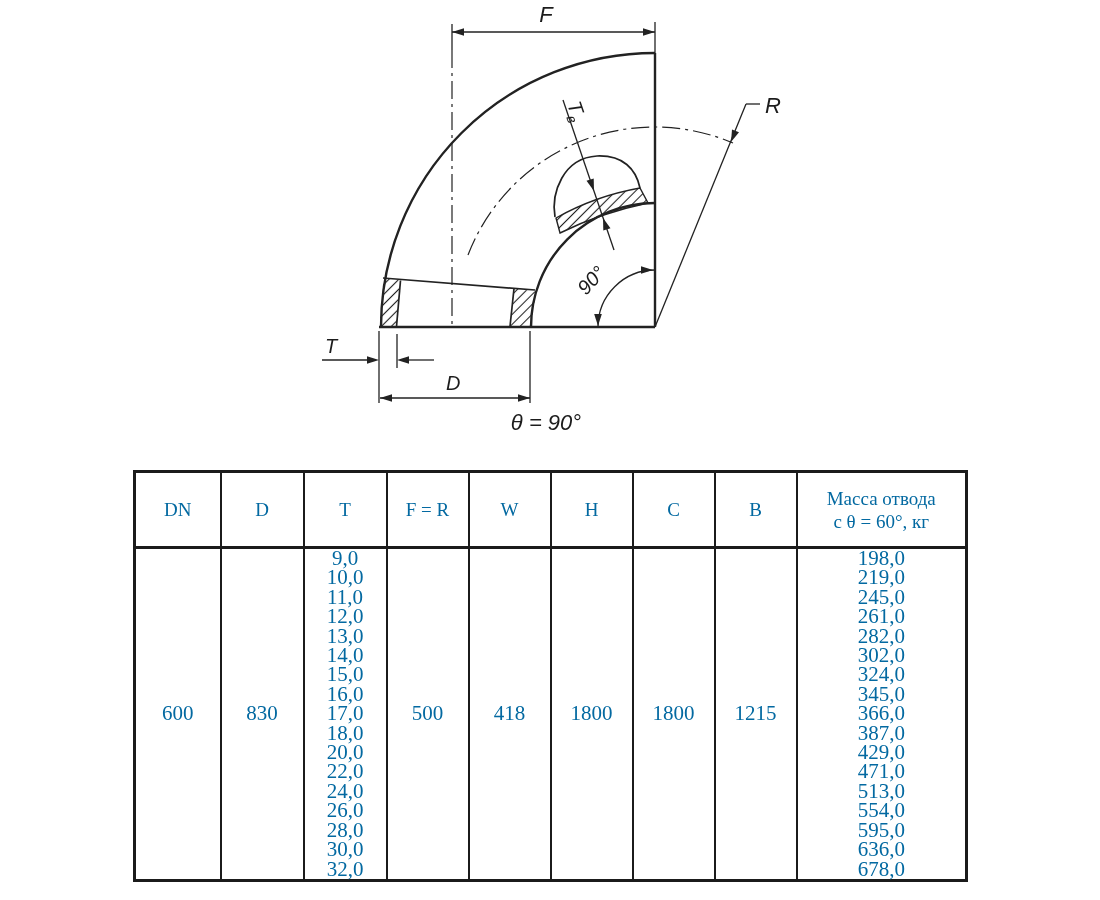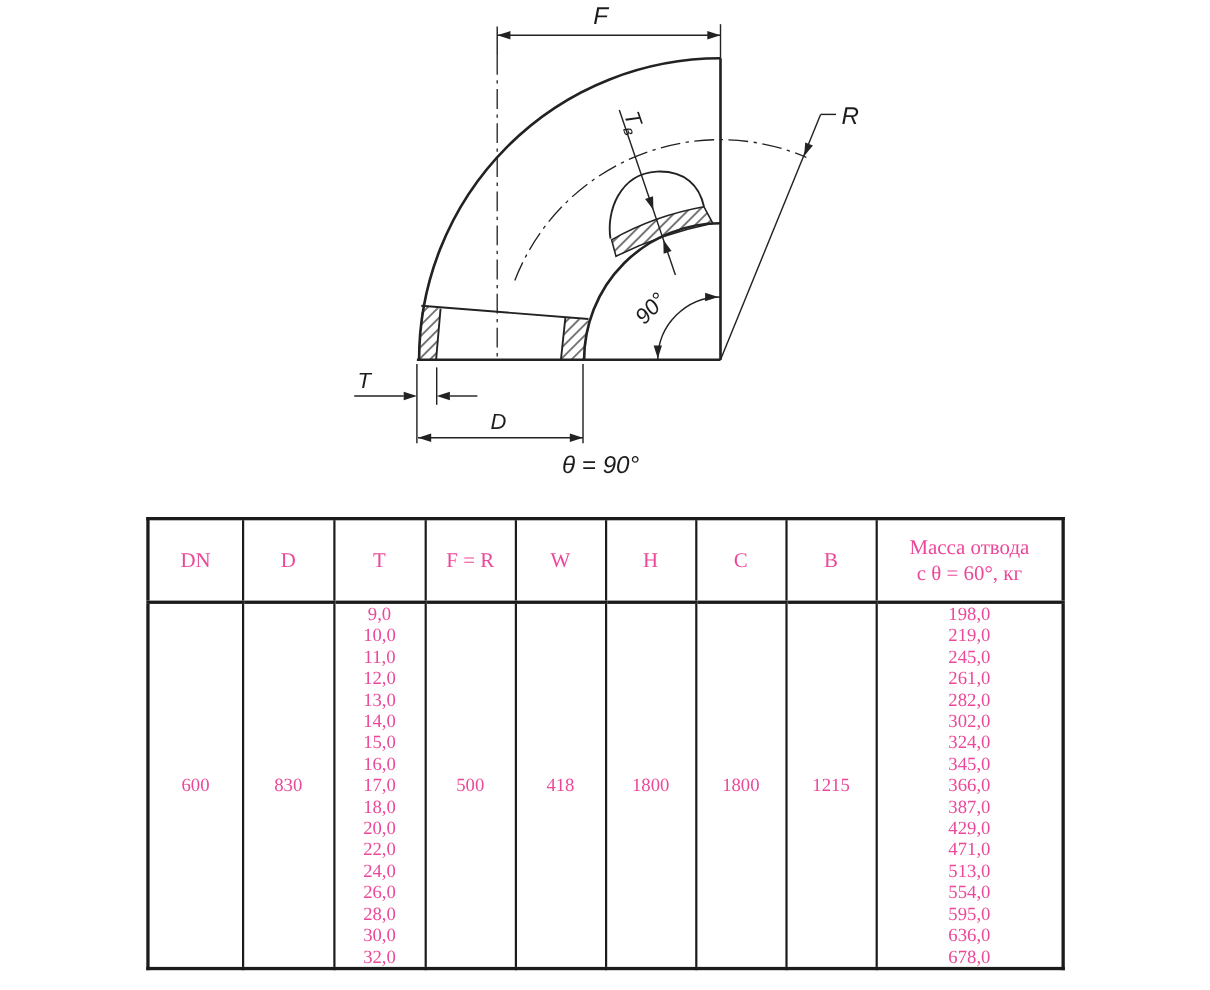--- a/index.html
+++ b/index.html
@@ -18,31 +18,31 @@
   .dim-label{
     font-family:"Liberation Sans", sans-serif;
     font-style:italic;font-size:22px;fill:#1c1c1c;
   }
   .dim-label.small{font-size:20px;}
   .sub{font-size:14px;}
   
   .spec-table{
     position:absolute;left:133px;top:470px;width:832px;height:411px;
     border-collapse:collapse;table-layout:fixed;
-    font-family:"Liberation Serif", serif;color:#ec4899;
+    font-family:"Liberation Serif", serif;color:#0369a1;
   }
   .spec-table,.spec-table th,.spec-table td{border:2px solid #1b1b1b;}
   .spec-table{border-width:3px;}
   .spec-table th{
     border-bottom-width:3px;height:73px;font-weight:normal;
     font-size:19px;text-align:center;vertical-align:middle;
     white-space:pre-line;line-height:23px;padding:0;
   }
   .spec-table td{
-    text-align:center;vertical-align:middle;font-size:17px;
+    text-align:center;vertical-align:middle;font-size:21px;
     line-height:19.4px;padding:0;white-space:pre-line;
   }
 </style>
 </head>
 <body>
 
 <svg class="drawing" width="1100" height="465" viewBox="0 0 1100 465">
 
   <defs>
     <pattern id="hatch" width="7" height="7" patternUnits="userSpaceOnUse" patternTransform="rotate(-45)">

